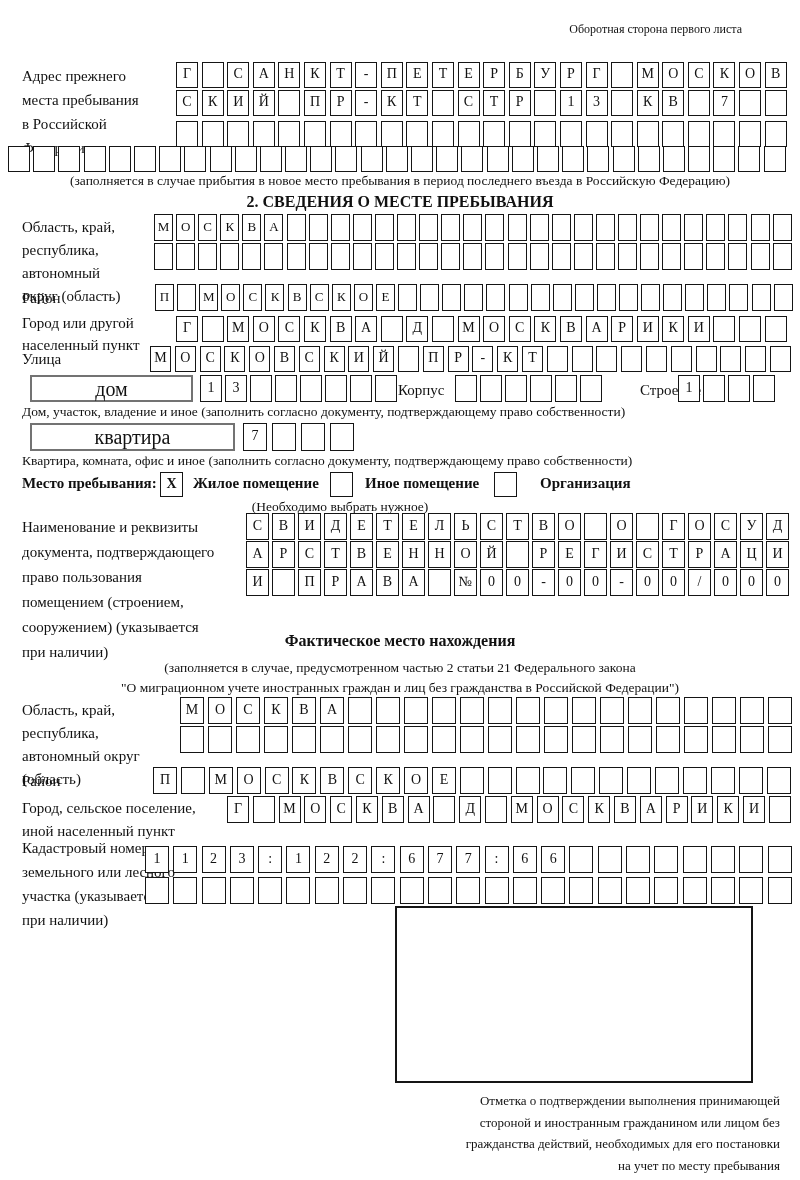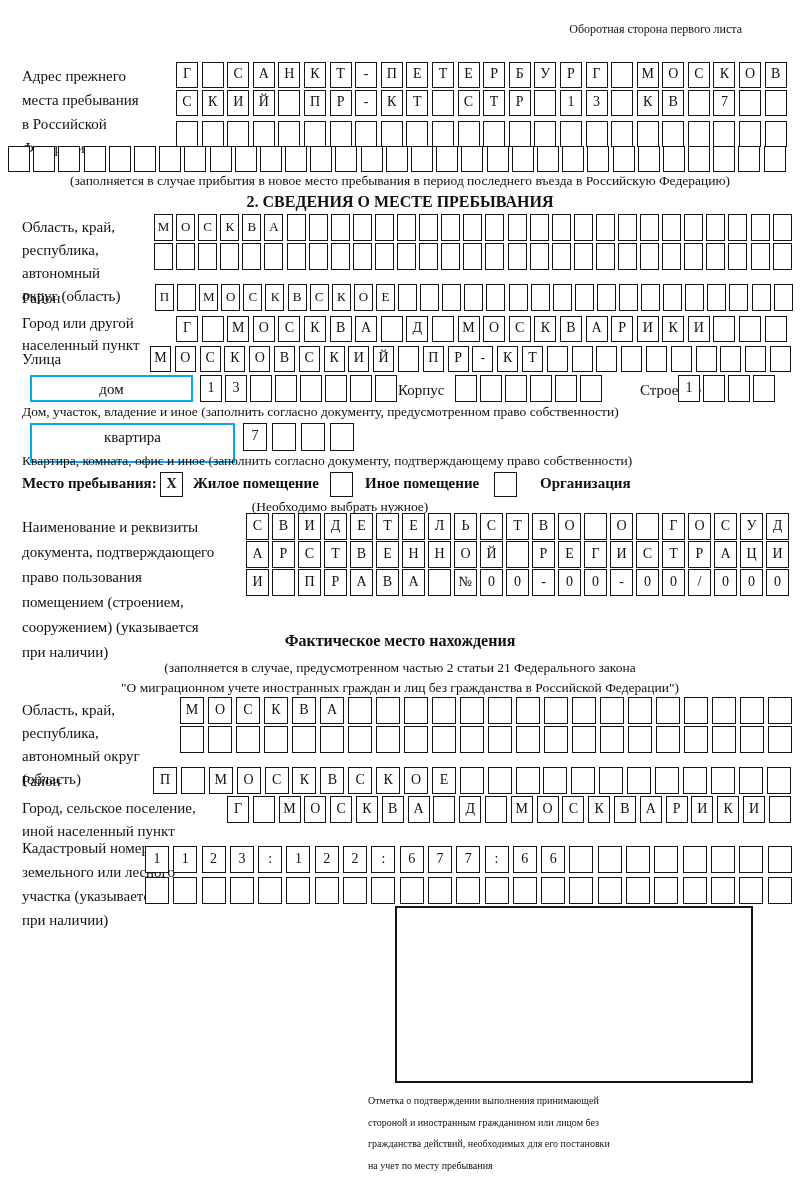--- a/index.html
+++ b/index.html
@@ -32,33 +32,33 @@
   .g-domd{left:200px;gap:3px;--cw:22px;--ch:27px;}
   .g-korp{left:455px;gap:3px;--cw:22px;--ch:27px;}
   .g-str{left:678px;gap:3px;--cw:22px;--ch:27px;}
   .g-kv{left:243px;gap:5px;--cw:24px;--ch:28px;}
   .g-doc{left:246px;gap:3px;--cw:23px;--ch:27px;}
   .g-ob2{left:180px;gap:4px;--cw:24px;--ch:27px;}
   .g-ray2{left:153px;gap:3.9px;--cw:24px;--ch:27px;}
   .g-gor2{left:227px;gap:3.8px;--cw:22px;--ch:27px;}
   .g-kad{left:145px;gap:4.3px;--cw:24px;--ch:27px;}
   .fbox{
-    position:absolute;box-sizing:border-box;border:2px solid #0ea5e9;
-    text-align:center;font-size:15px;background:#fff;
+    position:absolute;box-sizing:border-box;border:2px solid #737373;
+    text-align:center;font-size:20px;background:#fff;
   }
   .mrow{position:absolute;left:0;top:0;width:800px;height:30px;font-size:15px;}
   .mrow span{position:absolute;top:3px;}
   .cb{
     position:absolute;box-sizing:border-box;border:1.7px solid #151515;
     width:23px;height:25px;line-height:22px;text-align:center;font-size:14px;top:0 !important;
   }
   .stamp{position:absolute;box-sizing:border-box;border:2px solid #151515;background:#fff;}
   .cap{
-    position:absolute;top:1090px;left:368px;width:412px;text-align:left;
-    font-size:10px;line-height:21.5px;white-space:pre-line;
+    position:absolute;top:1090px;left:368px;width:412px;text-align:right;
+    font-size:13px;line-height:21.5px;white-space:pre-line;
   }
 </style>
 </head>
 <body>
 
 <div class="page">
 
   <div class="hdr">Оборотная сторона первого листа</div>
 
   <div class="lbl" style="top:64px;">Адрес прежнего
@@ -359,23 +359,23 @@
       <div class="cell"></div>
       <div class="cell"></div>
     </div>
   <div class="lbl" style="left:640px;top:378px;">Строение</div>
   <div class="grid g-str" style="top:375px;">
       <div class="cell">1</div>
       <div class="cell"></div>
       <div class="cell"></div>
       <div class="cell"></div>
     </div>
-  <div class="note" style="top:403px;left:22px;">Дом, участок, владение и иное (заполнить согласно документу, предусмотренном право собственности)</div>
-
-  <div class="fbox" style="top:423px;left:30px;width:205px;height:40px;line-height:25px;">квартира</div>
+  <div class="note" style="top:403px;left:22px;">Дом, участок, владение и иное (заполнить согласно документу, подтверждающему право собственности)</div>
+
+  <div class="fbox" style="top:423px;left:30px;width:205px;height:28px;line-height:25px;">квартира</div>
   <div class="grid g-kv" style="top:423px;">
       <div class="cell">7</div>
       <div class="cell"></div>
       <div class="cell"></div>
       <div class="cell"></div>
     </div>
   <div class="note" style="top:452px;left:22px;">Квартира, комната, офис и иное (заполнить согласно документу, подтверждающему право собственности)</div>
 
   <div class="mrow" style="top:472px;font-weight:bold;">
     <span style="left:22px;">Место пребывания:</span>

